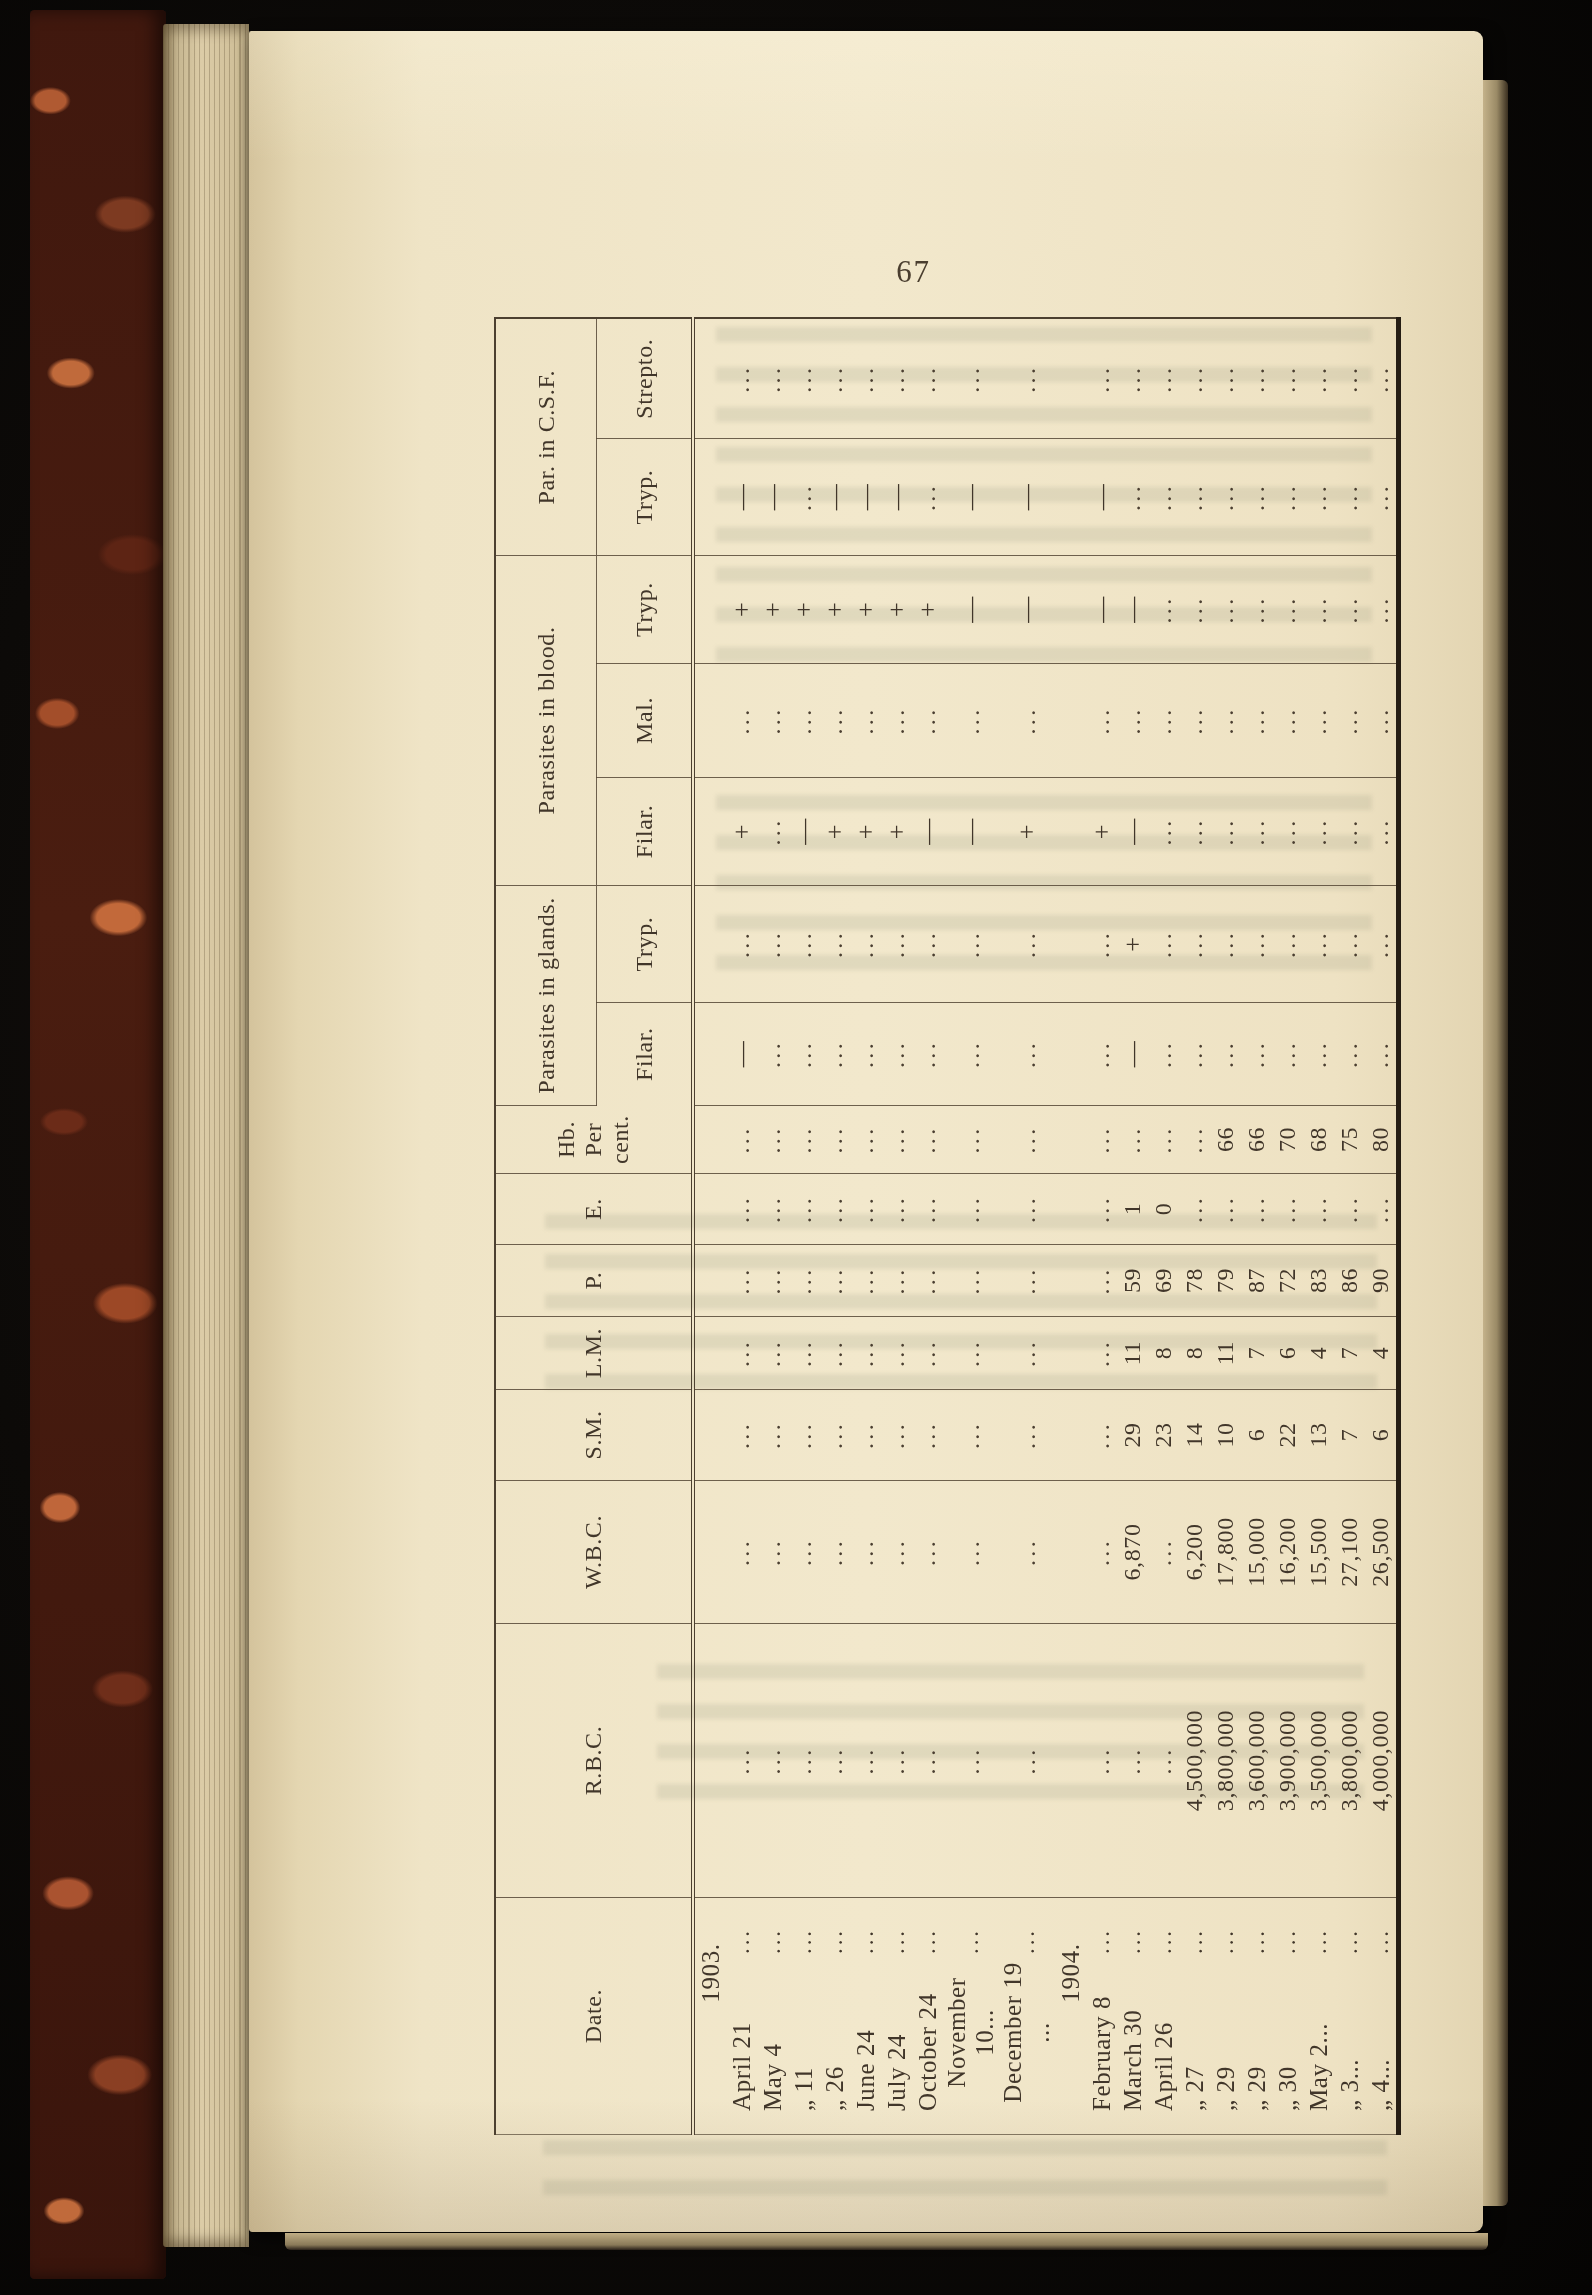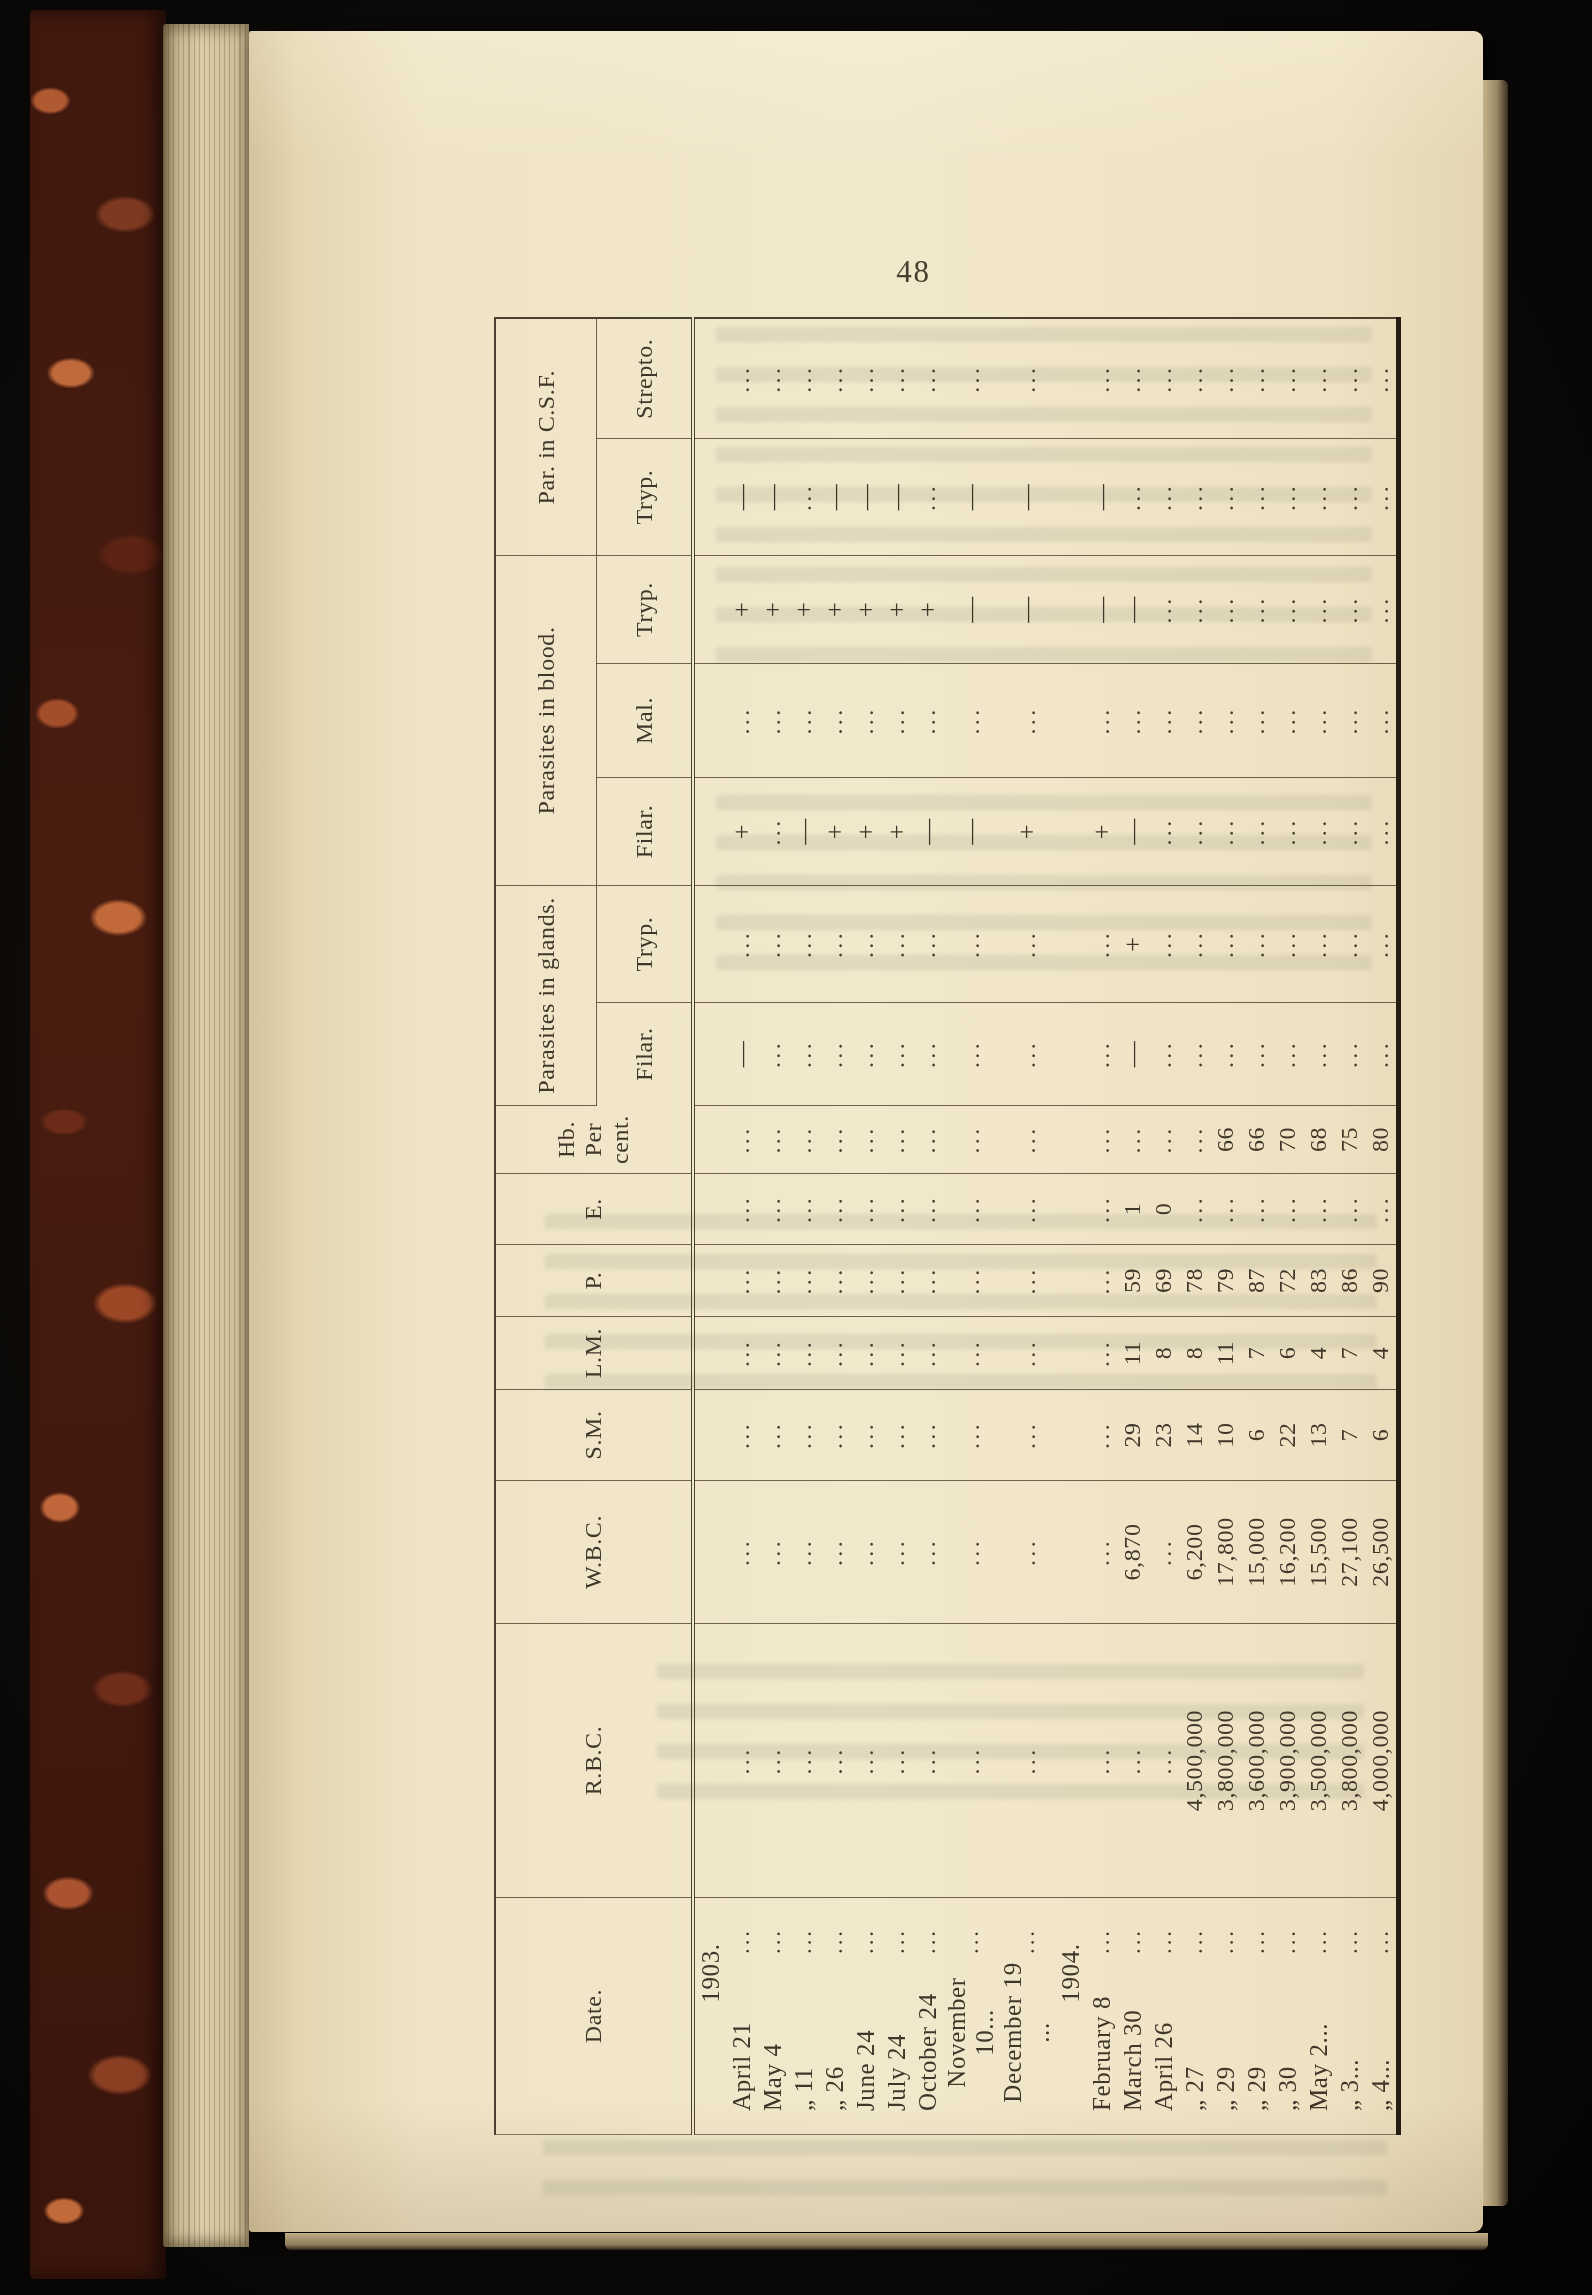--- a/index.html
+++ b/index.html
@@ -83,21 +83,21 @@
   .hb-line{display:block;}
 </style>
 </head>
 <body>
 
 <div class="photo-bg"></div>
 <div class="cover"></div>
 <div class="page-stack"></div>
 
 <div class="page">
-  <div class="page-number">48</div>
+  <div class="page-number">67</div>
   <div id="ghosts">
       <div class="ghost" style="left: 467px; top: 296px; width: 656px; height: 342px;"></div>
       <div class="ghost" style="left: 467px; top: 764px; width: 656px; height: 188px;"></div>
       <div class="ghost" style="left: 296px; top: 1183px; width: 832px; height: 188px;"></div>
       <div class="ghost" style="left: 408px; top: 1633px; width: 707px; height: 137px;"></div>
       <div class="ghost" style="left: 294px; top: 2109px; width: 844px; height: 74px;"></div>
     </div>
 
   <div class="table-wrap">
     <div class="table-rot">

